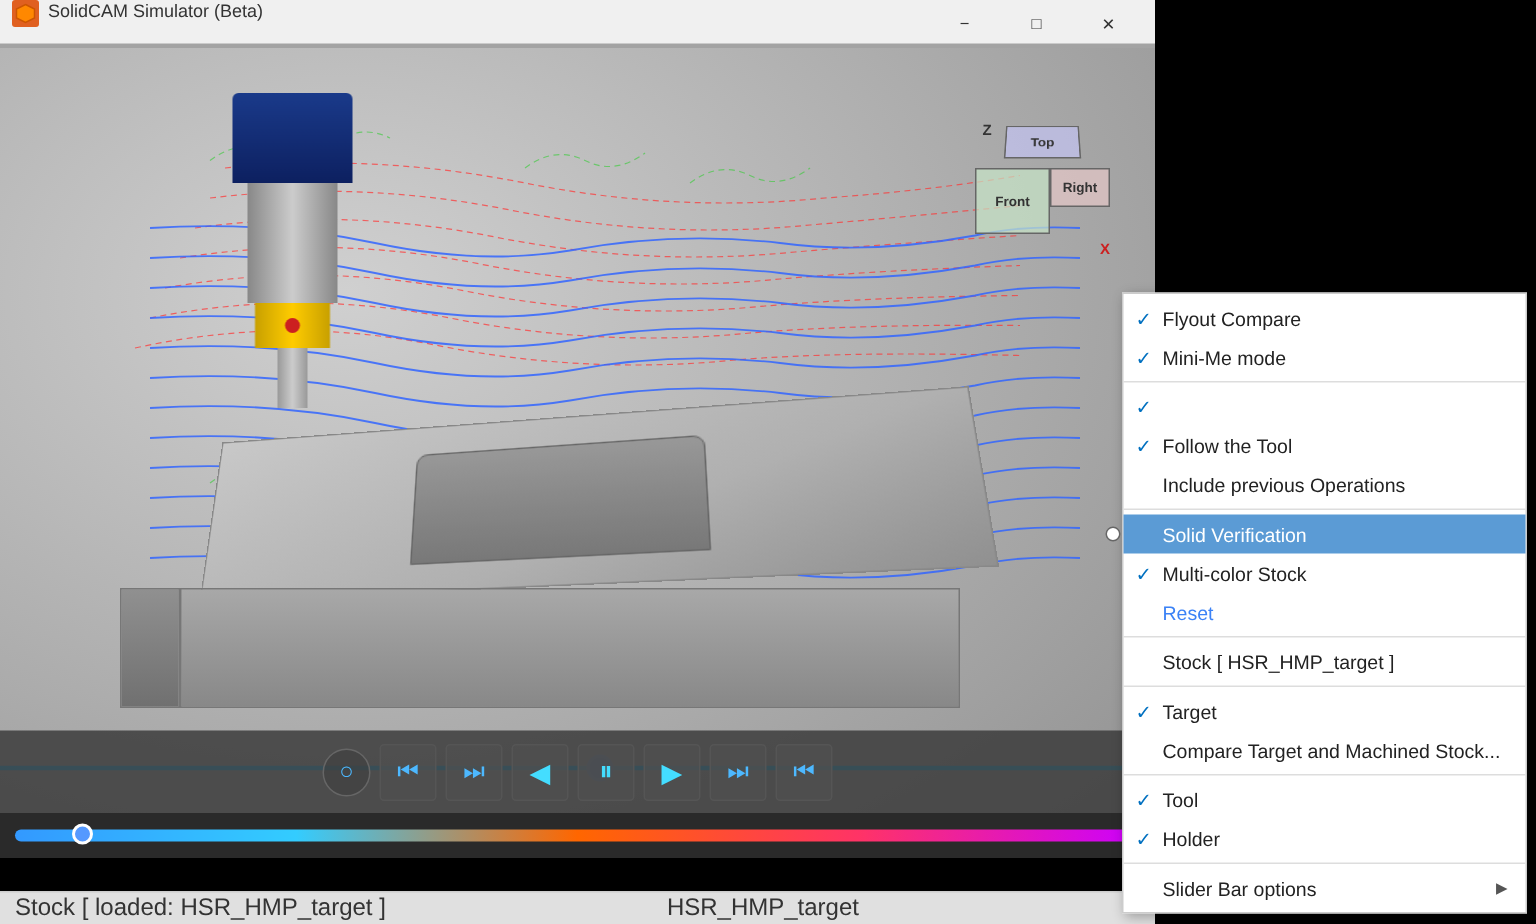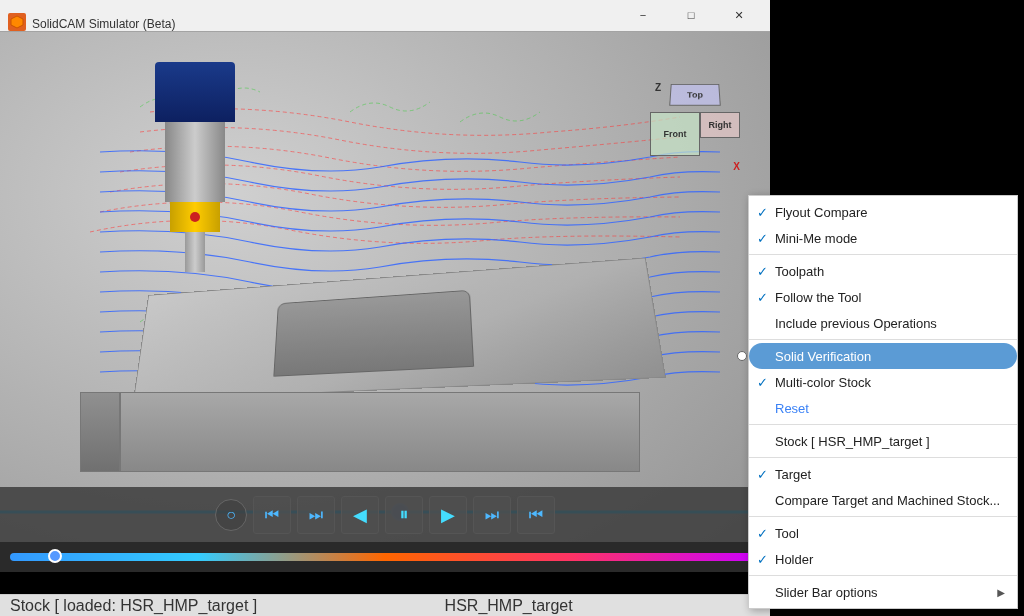--- a/index.html
+++ b/index.html
@@ -12,23 +12,23 @@
       background: #000;
       position: relative;
     }
 
     
     #titlebar {
       width: 770px;
       height: 32px;
       background: #f0f0f0;
       display: flex;
-      align-items: flex-end;
+      align-items: flex-start;
       padding: 0 8px;
-      border-bottom: 1px solid #a3a3a3;
+      border-bottom: 3px solid #a3a3a3;
       position: absolute;
       top: 0; left: 0;
       z-index: 10;
     }
     #titlebar .app-icon {
       width: 18px; height: 18px;
       background: #e06020;
       border-radius: 2px;
       margin-right: 6px;
       display: flex; align-items: center; justify-content: center;
@@ -299,21 +299,20 @@
       align-items: center;
       padding: 4px 12px 4px 8px;
       cursor: pointer;
       color: #222;
       min-height: 26px;
       position: relative;
     }
     .menu-item.highlighted {
       background: #5b9bd5;
       color: #fff;
-      border-radius: 13px;
     }
     .menu-item.disabled {
       color: #3b82f6;
       cursor: default;
     }
     .menu-check {
       width: 18px;
       font-size: 13px;
       color: #0070c0;
       flex-shrink: 0;
@@ -456,21 +455,20 @@
       <span class="menu-check">✓</span>
       <span class="menu-label">Flyout Compare</span>
     </div>
     <div class="menu-item">
       <span class="menu-check">✓</span>
       <span class="menu-label">Mini-Me mode</span>
     </div>
     <div class="menu-separator"></div>
     <div class="menu-item">
       <span class="menu-check">✓</span>
-      <span class="menu-label">Toolpath</span>
     </div>
     <div class="menu-item">
       <span class="menu-check">✓</span>
       <span class="menu-label">Follow the Tool</span>
     </div>
     <div class="menu-item">
       <span class="menu-check"></span>
       <span class="menu-label">Include previous Operations</span>
     </div>
     <div class="menu-separator"></div>

